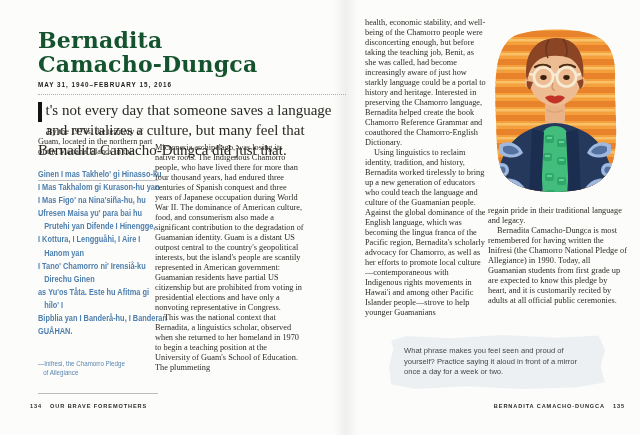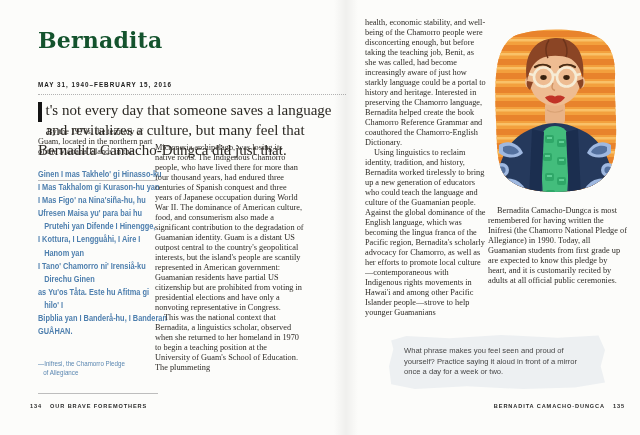--- a/index.html
+++ b/index.html
@@ -92,20 +92,21 @@
   .footer-right{right:15px;text-align:right;}
   .footer .gap{display:inline-block;width:8px;}
 </style>
 </head>
 <body>
 
 <div class="spread">
 
   <div class="abs chapter-title">
     <div>Bernadita</div>
+    <div>Camacho-Dungca</div>
   </div>
 
   <div class="abs chapter-dates">MAY 31, 1940–FEBRUARY 15, 2016</div>
 
   <div class="abs dotted-rule"></div>
 
   <div class="abs intro">
     <span class="dropcap-bar"></span><span>t's not every day that someone saves a language and revitalizes a culture, but many feel that Bernadita Camacho-Dungca did just that.</span>
   </div>
 
@@ -252,20 +253,21 @@
           <path d="M89,48 L94,47"></path>
       </g>
 
       <path d="M66,56 C64.5,60 64.5,62.5 68,63.5" stroke="#cf9465" stroke-width="1.4" fill="none"></path>
 
       <path d="M58,70.5 C62,67.5 66,68.5 68,69.5 C70,68.5 74,67.5 78,70.5 C75,75 70,76.5 68,76.5 C66,76.5 61,75 58,70.5 Z" fill="#c13327"></path>
     </g>
   </svg>
 
   <div class="abs col rcol2">
+    <p>regain pride in their traditional language and legacy.</p>
     <p class="indent">Bernadita Camacho-Dungca is most remembered for having written the Inifresi (the Chamorro National Pledge of Allegiance) in 1990. Today, all Guamanian students from first grade up are expected to know this pledge by heart, and it is customarily recited by adults at all official public ceremonies.</p>
   </div>
 
   <div class="abs prompt-box">
     <div class="txt">What phrase makes you feel seen and proud of yourself? Practice saying it aloud in front of a mirror once a day for a week or two.</div>
   </div>
 
   <div class="abs footer footer-left">
     <span>134</span><span class="gap"></span><span>OUR BRAVE FOREMOTHERS</span>
   </div>

